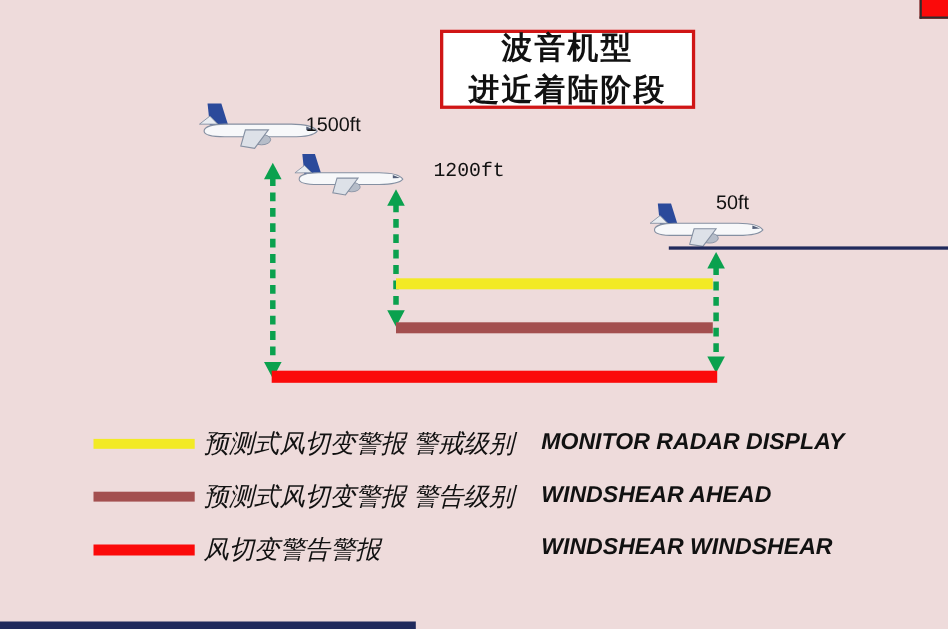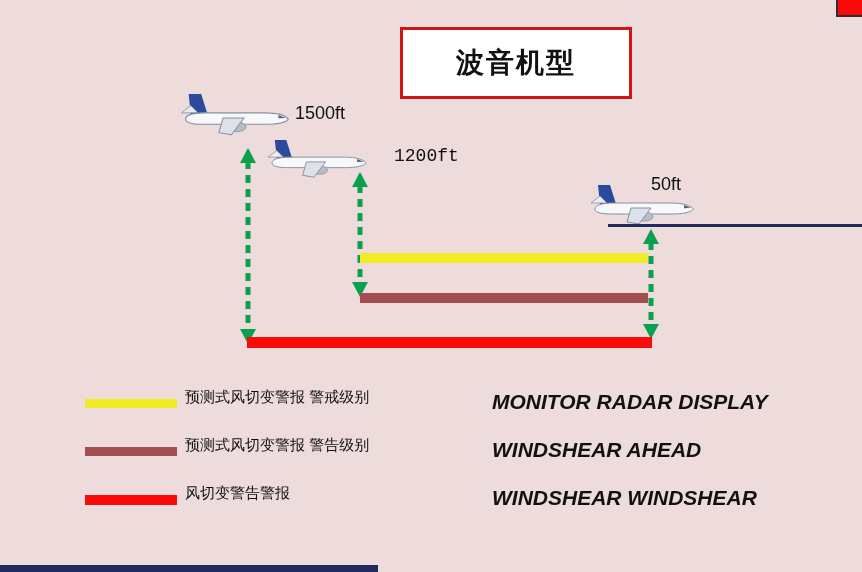--- a/index.html
+++ b/index.html
@@ -55,21 +55,21 @@
   .plane-engine { fill: #b6bdc9; stroke: #8590a2; stroke-width: 0.8; }
   .plane-stab   { fill: #e9ecf1; stroke: #8590a2; stroke-width: 0.8; }
   .plane-cockpit{ fill: #55607a; }
 
   .alt-label {
     position: absolute;
     font-size: 18px;
     color: #111;
     white-space: nowrap;
   }
-  #alt-1500 { left: 295px; top: 103px; }
+  #alt-1500 { left: 278px; top: 103px; }
   #alt-1200 { left: 394px; top: 146px; font-family: Liberation Mono, monospace; }
   #alt-50   { left: 640px; top: 174px; margin-left: 11px; }
 
   
   .runway-line {
     position: absolute;
     left: 608px;
     top: 224px;
     width: 254px;
     height: 3px;
@@ -100,22 +100,23 @@
     left: 85px;
     top: 11px;
     width: 92px;
     height: 9px;
   }
   #legend-swatch-2 { height: 10px; }
   .legend-cn {
     position: absolute;
     left: 185px;
     top: 0;
-    font-size: 15px;
+    font-size: 23px;
     white-space: nowrap;
+    font-style: italic;
   }
   .legend-en {
     position: absolute;
     left: 492px;
     top: 2px;
     font-size: 21px;
     font-weight: bold;
     white-space: nowrap;
     font-style: italic;
   }
@@ -145,20 +146,21 @@
         <path class="plane-wing" d="M46 25 L66 25 L54 41 L42 39 Z"></path>
         <path class="plane-cockpit" d="M99 22 L106 24.8 L99 25.2 Z"></path>
       </symbol>
     </defs>
   </svg>
 
   <div class="corner-box"></div>
 
   <div class="title-box">
     <div class="title-line">波音机型</div>
+    <div class="title-line">进近着陆阶段</div>
   </div>
 
   <div class="plane" style="left:175px; top:92px;">
     <svg width="115" height="48">
         <use href="#plane-shape"></use>
       </svg>
   </div>
   <div class="plane" style="left:262px; top:138px;">
     <svg width="106" height="44">
         <use href="#plane-shape"></use>

